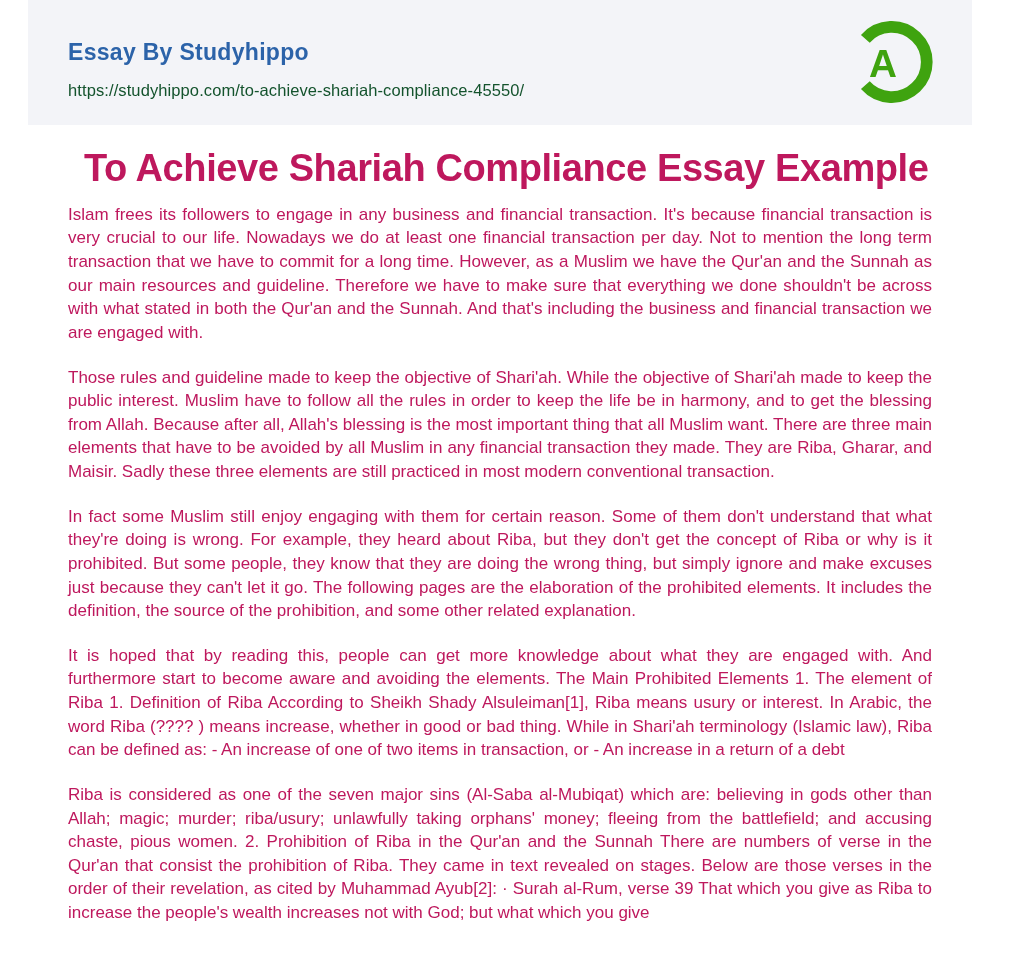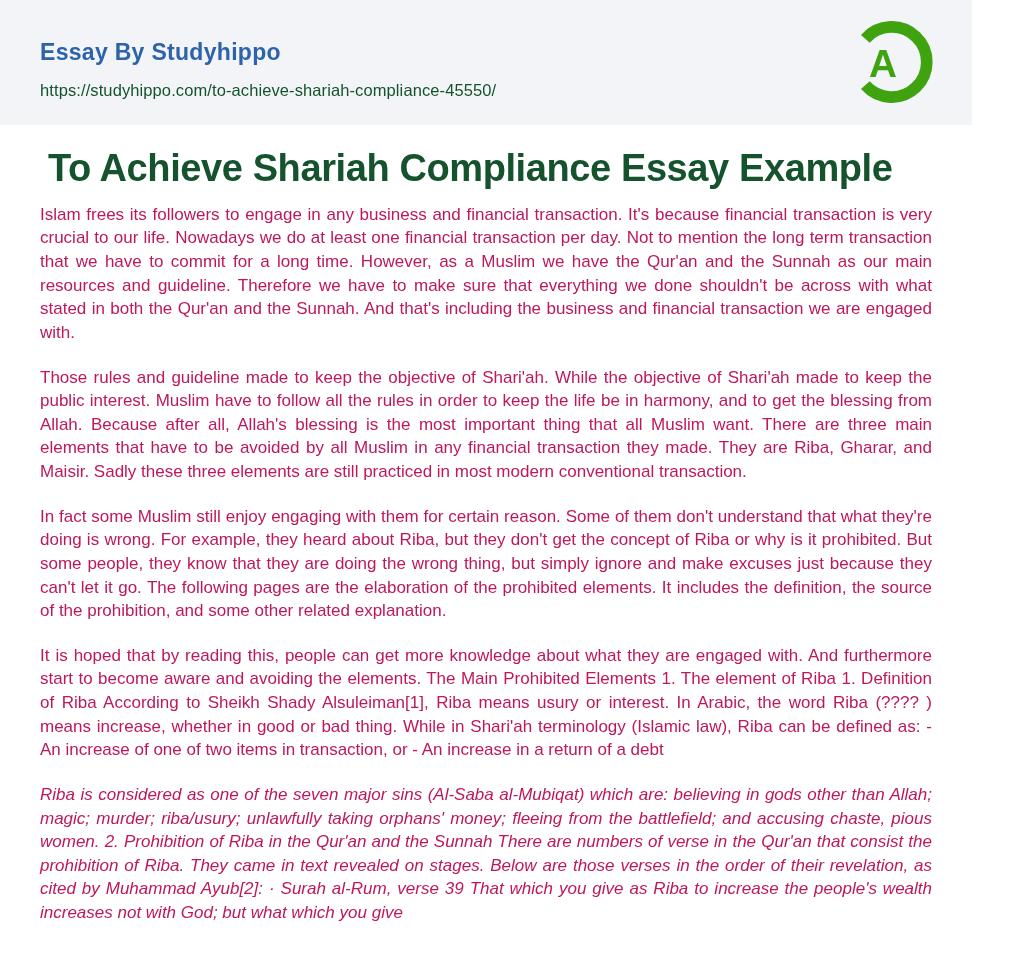--- a/index.html
+++ b/index.html
@@ -6,20 +6,21 @@
     margin: 0;
     padding: 0;
     background: #ffffff;
     font-family: "Liberation Sans", sans-serif;
   }
   .page {
     width: 972px;
     min-height: 963px;
     background: #ffffff;
     box-sizing: border-box;
+    padding-left: 28px;
   }
   
   .header {
     background: #f3f4f8;
     height: 125px;
     box-sizing: border-box;
     padding: 40px 40px 0 40px;
     position: relative;
   }
   .header-title {
@@ -43,36 +44,36 @@
     top: 17px;
     right: 36px;
     width: 90px;
     height: 90px;
   }
   
   .article {
     padding: 17px 40px 30px 40px;
   }
   .article-title {
-    margin: 6px 0 13px 8px;
+    margin: 6px 0 13px 16px;
     font-size: 38px;
     font-weight: 800;
     letter-spacing: -0.4px;
-    color: #14532d;
+    color: #be185d;
     line-height: 1.1;
     white-space: nowrap;
   }
   .para {
     font-size: 17px;
     line-height: 1.39;
     color: #be185d;
     text-align: justify;
     margin: 0 0 21px 0;
   }
-  .para:last-child { margin-bottom: 2px; font-style: italic; }
+  .para:last-child { margin-bottom: 2px; }
 </style>
 </head>
 <body>
 
 <div class="page">
 
   <div class="header">
     <div class="header-title">Essay By Studyhippo</div>
     <a class="header-url">https://studyhippo.com/to-achieve-shariah-compliance-45550/</a>
 

